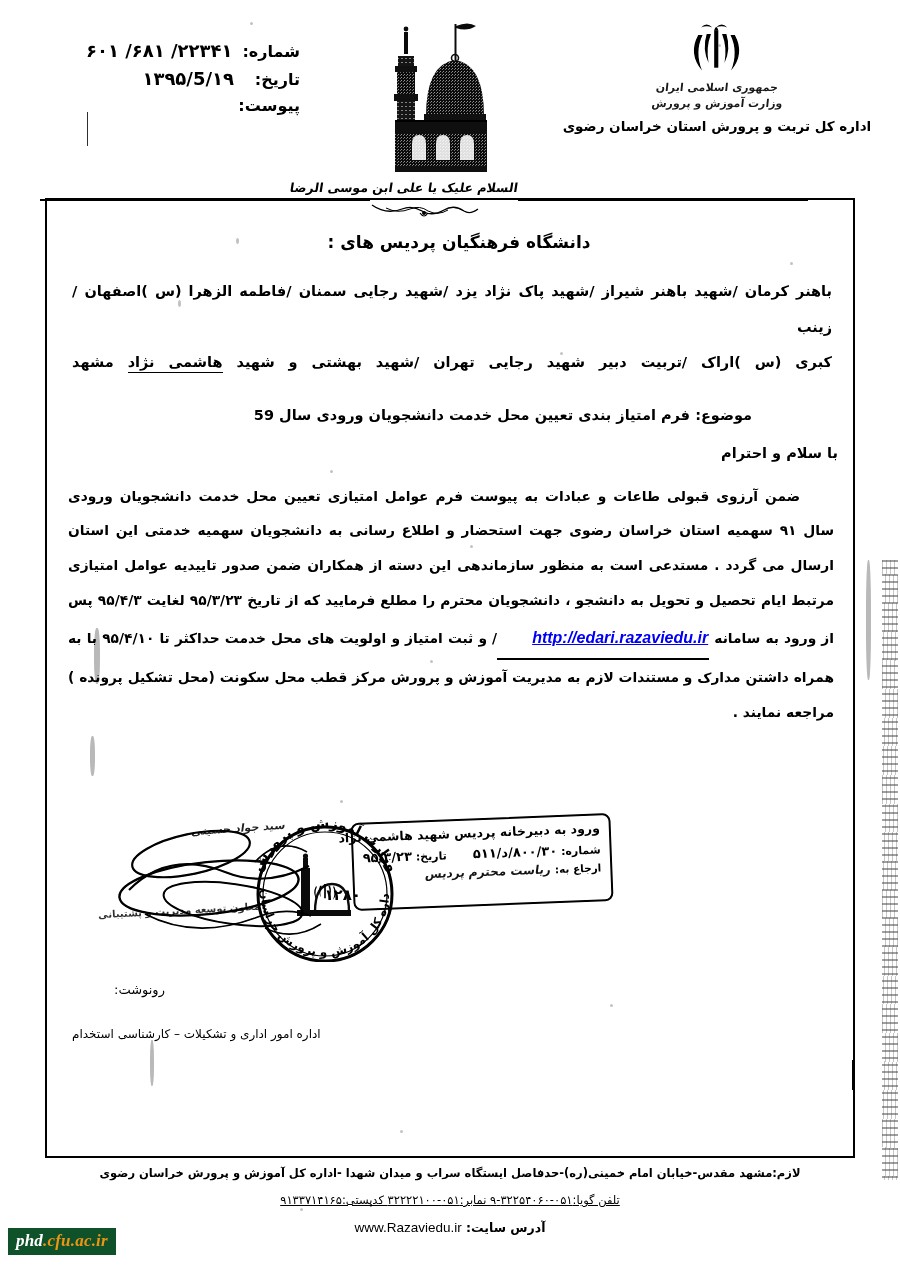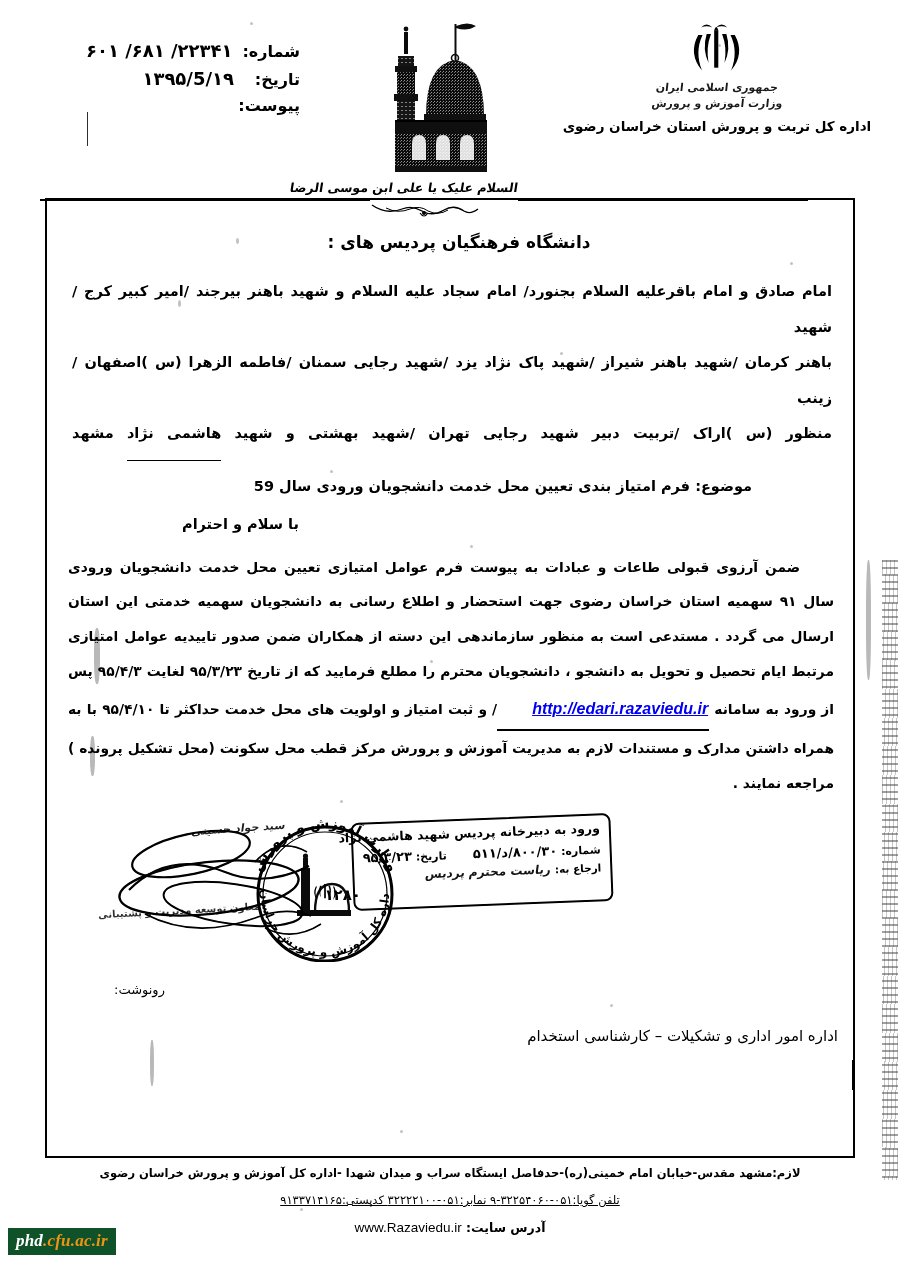--- a/index.html
+++ b/index.html
@@ -202,35 +202,35 @@
   }
   .campus-list {
     font-family: "DejaVu Sans", sans-serif;
     font-size: 14.5px;
     font-weight: bold;
     line-height: 2.45;
     text-align: justify;
     text-align-last: justify;
     padding: 0 6px 0 10px;
   }
-  .campus-list .ul { border-bottom: 1.6px solid #000; padding-bottom: 19px; }
+  .campus-list .ul { border-bottom: 1.6px solid #000; padding-bottom: 2px; }
 
   .subject {
     font-family: "DejaVu Sans", sans-serif;
     font-size: 14.5px;
     font-weight: bold;
     margin-top: 26px;
     padding-right: 86px;
   }
   .greeting {
     font-family: "DejaVu Sans", sans-serif;
     font-size: 14.5px;
     font-weight: bold;
     margin-top: 22px;
-    text-align: left;
+    text-align: right;
     padding-left: 120px;
   }
   .para {
     font-family: "DejaVu Sans", sans-serif;
     font-size: 13.8px;
     font-weight: bold;
     line-height: 2.52;
     margin-top: 18px;
     text-align: justify;
     text-align-last: right;
@@ -349,23 +349,23 @@
   }
   .copies-label {
     font-family: "DejaVu Sans", sans-serif;
     font-size: 13px;
     font-weight: normal;
     padding-left: 52px;
     text-align: left;
   }
   .copy-item-1 {
     font-family: "DejaVu Sans", sans-serif;
-    font-size: 15px;
+    font-size: 12px;
     margin-top: 30px;
-    text-align: right;
+    text-align: left;
     padding-left: 10px;
   }
   .copy-item-2 {
     font-family: "DejaVu Sans", sans-serif;
     font-size: 12.5px;
     margin-top: 28px;
     text-align: center;
     padding-right: 14px;
   }
   .copy-bar {
@@ -531,24 +531,23 @@
 
   <div class="frame"></div>
   <div class="frame-left-edge"></div>
   <div class="frame-bottom-edge"></div>
 
   <div class="content">
 
     <div class="addressee">دانشگاه فرهنگیان پردیس های :</div>
 
     <div class="campus-list">
-      <div>امام صادق و امام باقرعلیه السلام بجنورد/ امام سجاد علیه السلام و شهید باهنر  بیرجند  /امیر کبیر کرج / شهید</div>
       <div>باهنر کرمان /شهید باهنر شیراز /شهید پاک نژاد یزد /شهید رجایی سمنان /فاطمه الزهرا (س )اصفهان  /زینب</div>
       <div>
-        <span>منظور (س )اراک /تربیت دبیر شهید رجایی تهران /شهید بهشتی و شهید </span><span class="ul">هاشمی نژاد</span><span> مشهد</span>
+        <span>کبری (س )اراک /تربیت دبیر شهید رجایی تهران /شهید بهشتی و شهید </span><span class="ul">هاشمی نژاد</span><span> مشهد</span>
       </div>
     </div>
 
     <div class="subject">
       <span>موضوع:</span>
       <span>فرم امتیاز بندی تعیین محل خدمت  دانشجویان ورودی سال 59</span>
     </div>
 
     <div class="greeting">با سلام و احترام</div>
 

